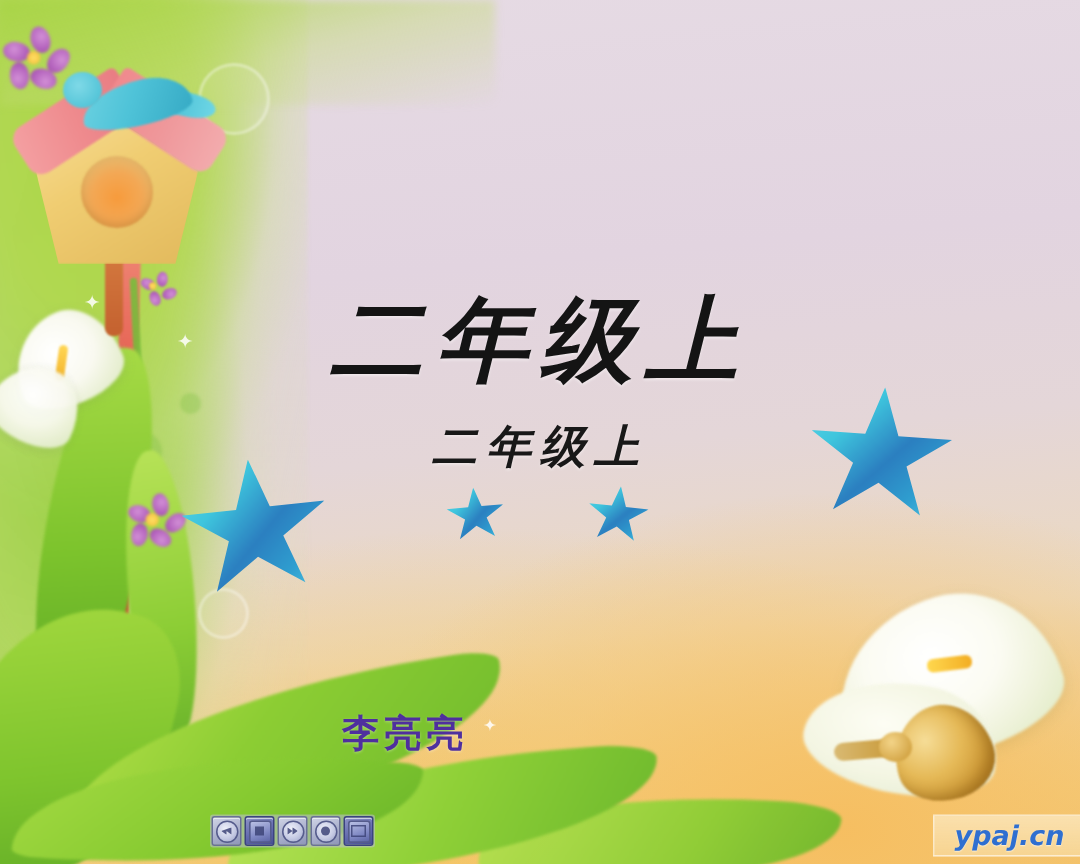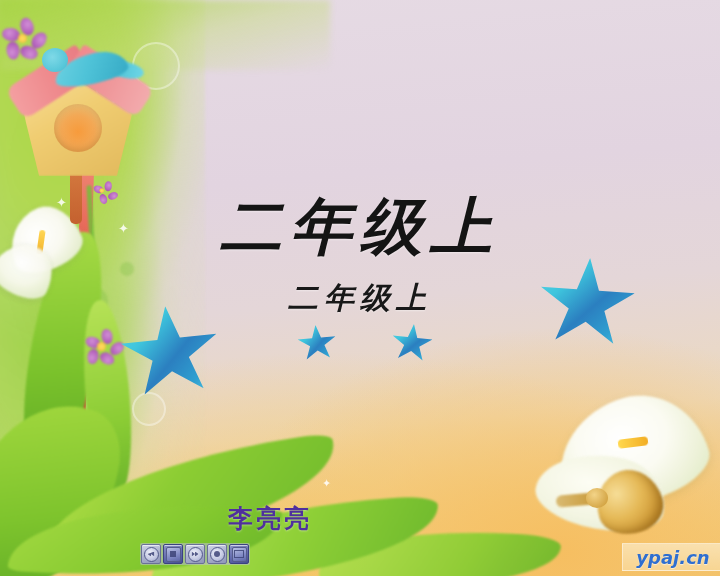--- a/index.html
+++ b/index.html
@@ -374,21 +374,20 @@
     padding-right: 176px;
     box-sizing: border-box;
     text-align: center;
     font-family: Liberation Mono, monospace;
     font-size: 25px;
     font-weight: 700;
     letter-spacing: 3px;
     color: #4f2f9e;
     text-shadow: 0 1px 2px rgba(255,255,255,0.35);
     white-space: nowrap;
-    margin-top: 30px;
   }
 
   
   .controls {
     position: absolute;
     left: 140px; top: 543px;
     display: flex;
     gap: 2px;
     padding: 1px;
     background: rgba(190,190,210,0.55);

